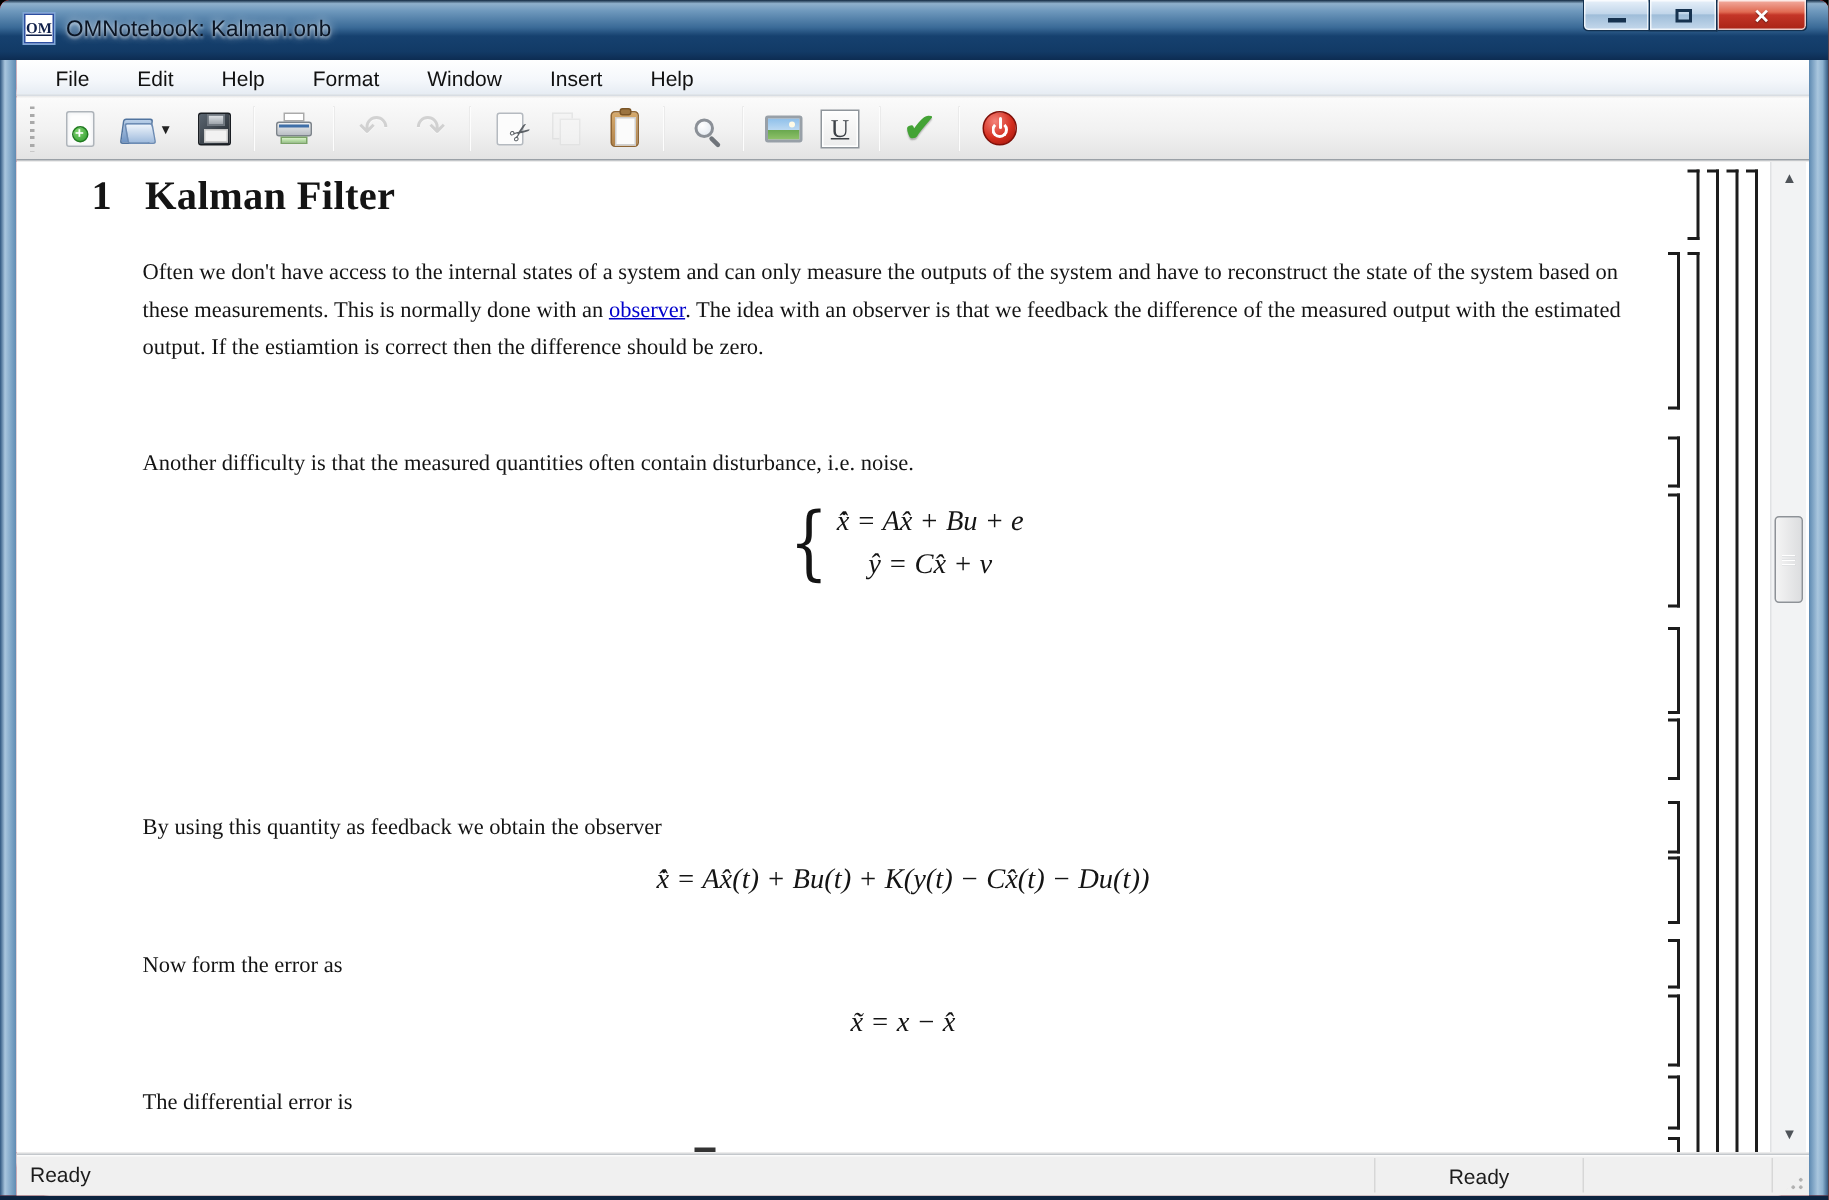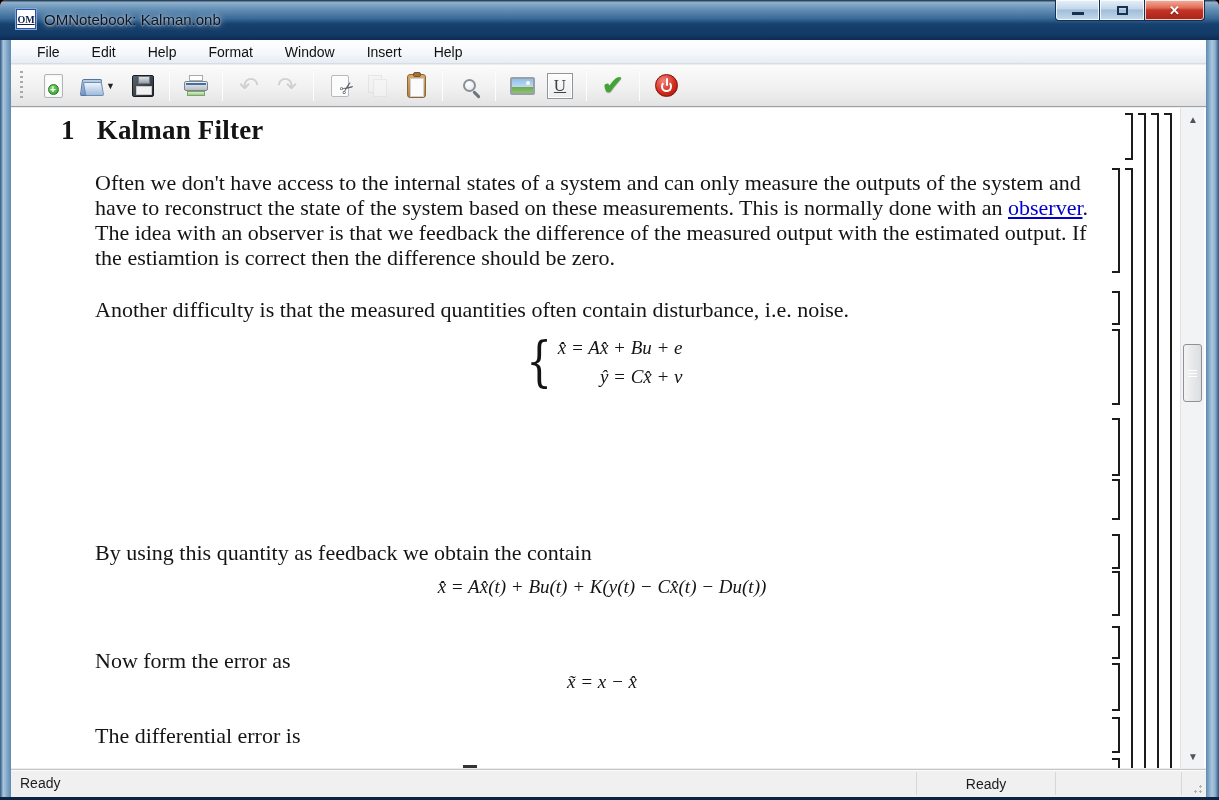--- a/index.html
+++ b/index.html
@@ -97,27 +97,27 @@
   .ic-power .ring { position:absolute; left:5px; top:6px; width:11px; height:11px; border:2px solid #fff; border-radius:50%;
     border-top-color:transparent; }
   .ic-power .bar { position:absolute; left:10px; top:3px; width:2.5px; height:8px; background:#fff; border-radius:1px; }
   .disabled { opacity:.45; filter:grayscale(.8); }
 
   
   .doc { position:absolute; left:0; right:0; top:68px; bottom:29px; background:#fff; overflow:hidden;
     font-family:"Liberation Serif", serif; color:#141414; }
   .heading { position:absolute; left:50px; top:7px; font-size:27px; font-weight:bold; letter-spacing:.2px; }
   .heading .num { margin-right:22px; }
-  .para { position:absolute; left:84px; width:1014px; font-size:22px; line-height:25px; }
+  .para { position:absolute; left:84px; width:1014px; font-size:15px; line-height:25px; }
   .doc a { color:#0000cc; text-decoration:underline; cursor:pointer; }
   .math { position:absolute; left:84px; width:1014px; text-align:center; font-style:italic; font-size:19px; }
   .sys { display:inline-flex; align-items:center; }
   .sys .brace { font-size:54px; font-weight:200; font-style:normal; line-height:56px; margin-right:2px;
     font-family:"DejaVu Serif", serif; transform:scaleX(.75); }
-  .sys .lines { display:inline-block; text-align:right; line-height:29px; }
+  .sys .lines { display:inline-block; text-align:center; line-height:29px; }
   .eq-frag { position:absolute; left:452px; bottom:0; width:14px; height:3px; background:#333; }
 
   
   .cbr, .gbr { position:absolute; width:8px; border-right:2px solid #1c1c1c; border-top:2px solid #1c1c1c; }
   .cbr { border-bottom:2px solid #1c1c1c; }
 
   
   .vscroll { position:absolute; right:2px; top:0; bottom:0; width:24px; background:#f2f3f4; border-left:1px solid #e0e2e4; }
   .vs-arrow { position:absolute; left:0; width:24px; height:21px; display:flex; align-items:center; justify-content:center;
     color:#4f5459; font-size:10px; }
@@ -288,25 +288,25 @@
           <span class="brace">{</span>
           <span class="lines">
             <span>x̂̇ = Ax̂ + Bu + e</span><br>
             <span>ŷ = Cx̂ + v</span>
           </span>
         </span>
       </div>
 
 
 
-      <div class="para" style="top:432px;">By using this quantity as feedback we obtain the contain</div>
+      <div class="para" style="top:432px;">By using this quantity as feedback we obtain the observer</div>
 
       <div class="math" style="top:468px;">x̂̇ = Ax̂(t) + Bu(t) + K(y(t) − Cx̂(t) − Du(t))</div>
 
-      <div class="para" style="top:540px;">Now form the error as</div>
+      <div class="para" style="top:524px;">Now form the error as</div>
 
       <div class="math" style="top:563px;">x̃ = x − x̂</div>
 
       <div class="para" style="top:615px;">The differential error is</div>
 
       <div class="eq-frag"></div>
 
       <div class="cbr" style="left:1101px; top:60px;  height:105px;"></div>
       <div class="cbr" style="left:1101px; top:183px; height:34px;"></div>
       <div class="cbr" style="left:1101px; top:221px; height:76px;"></div>

